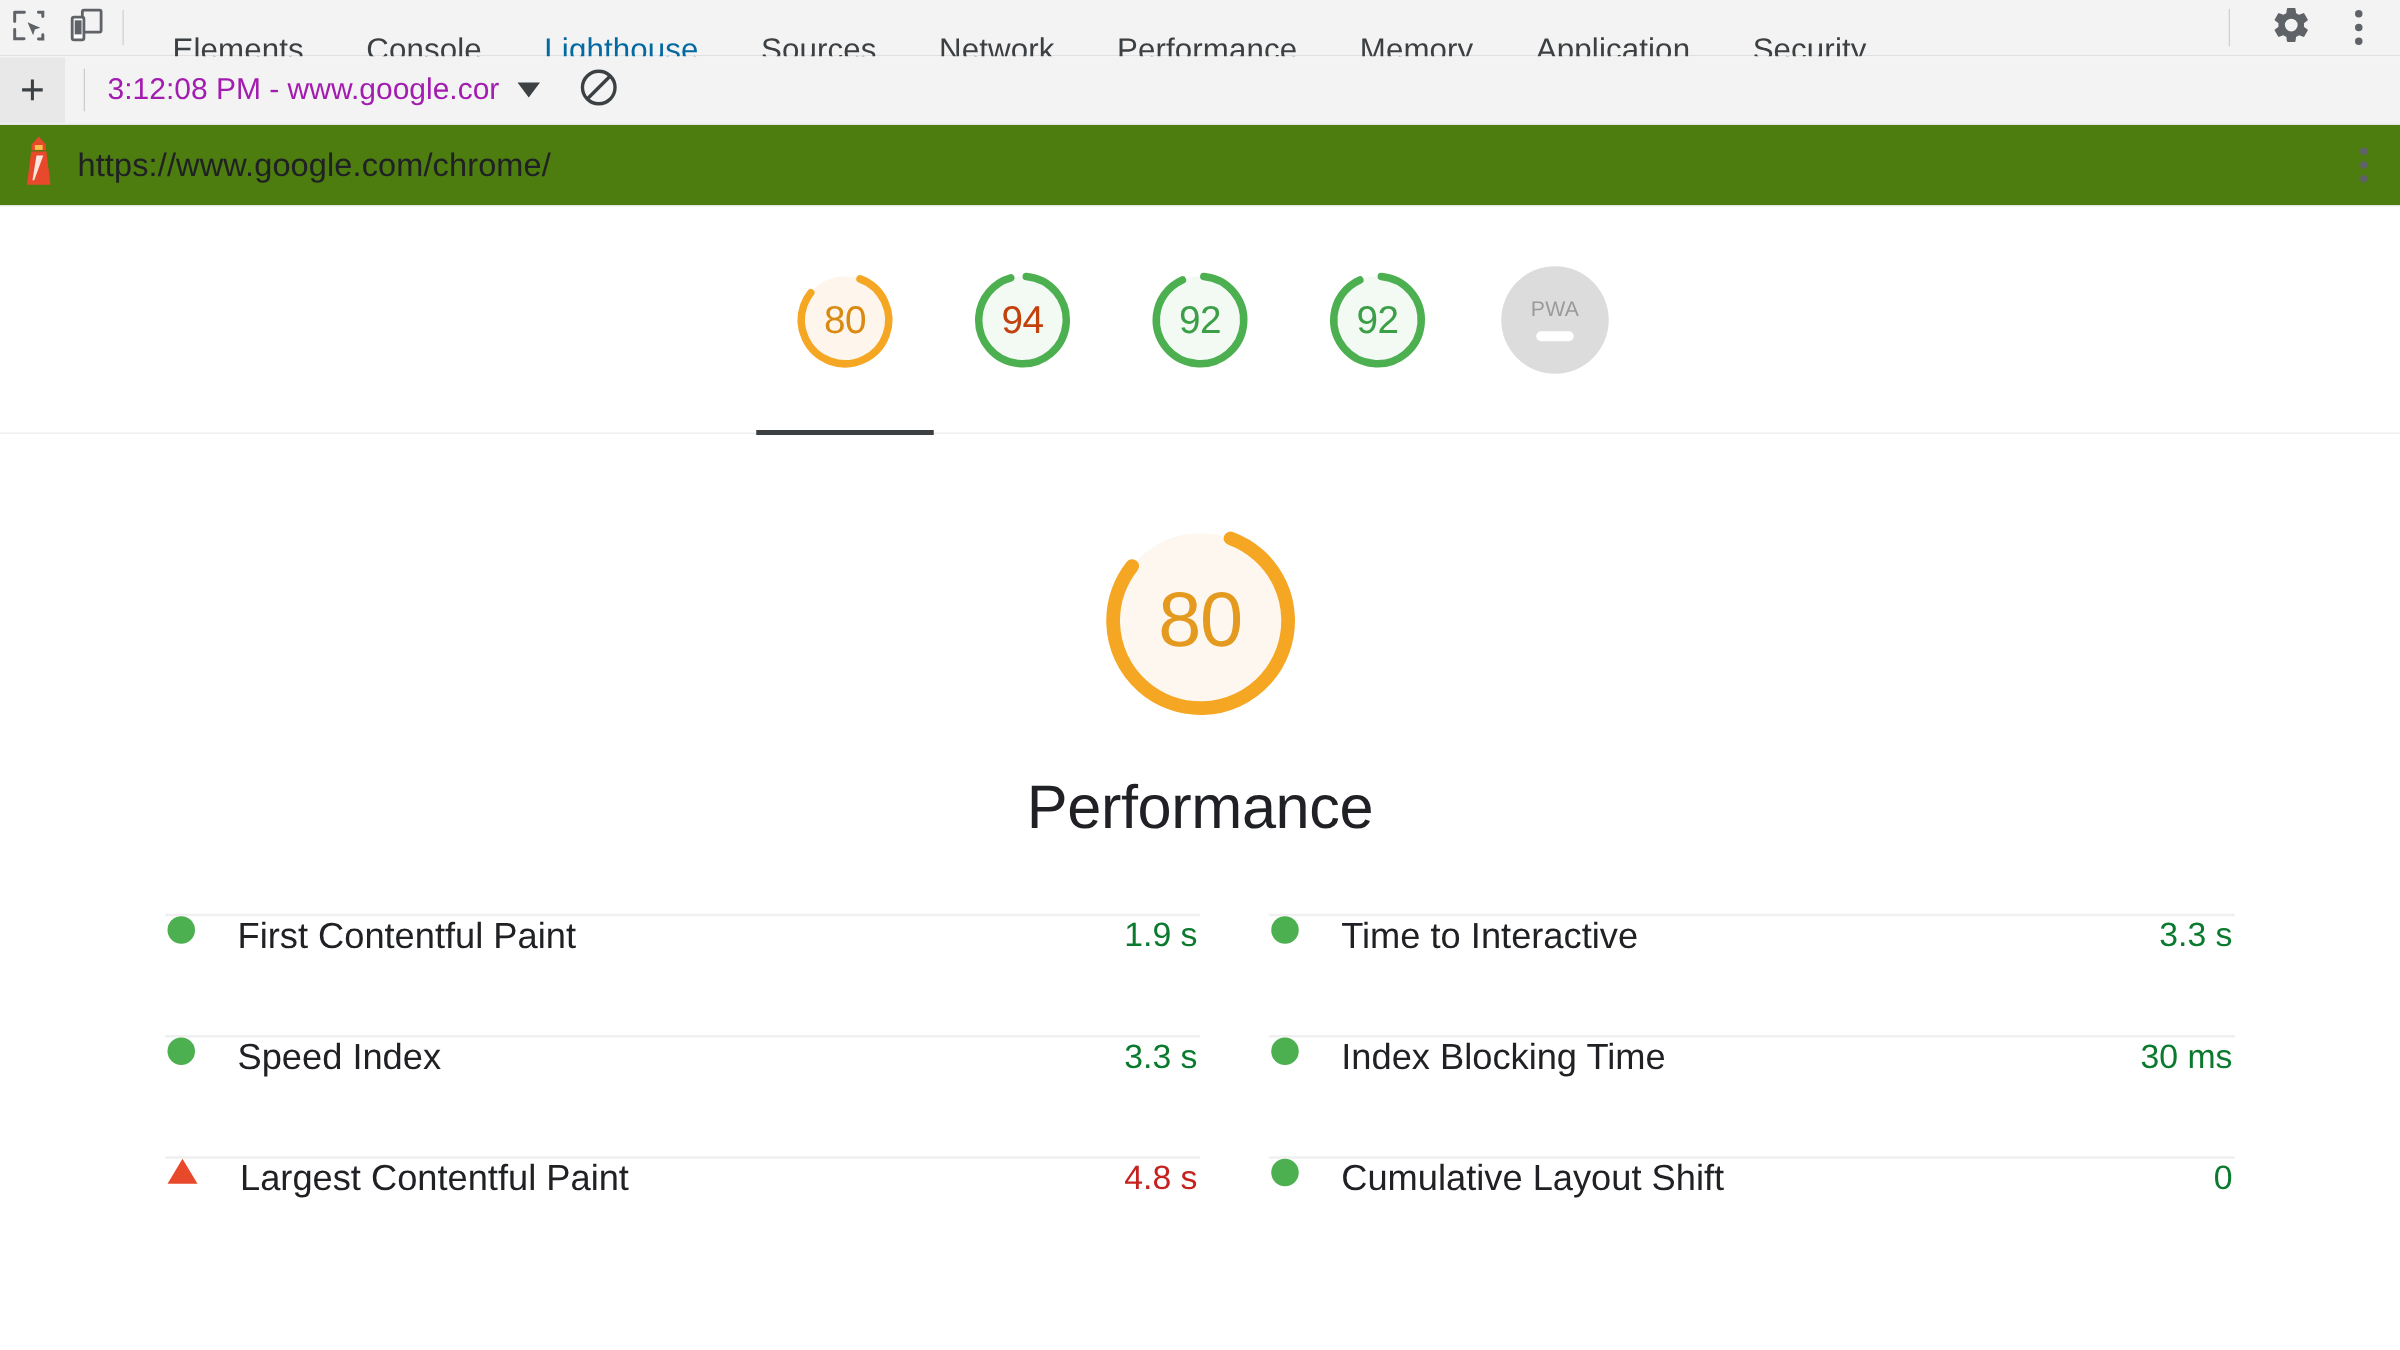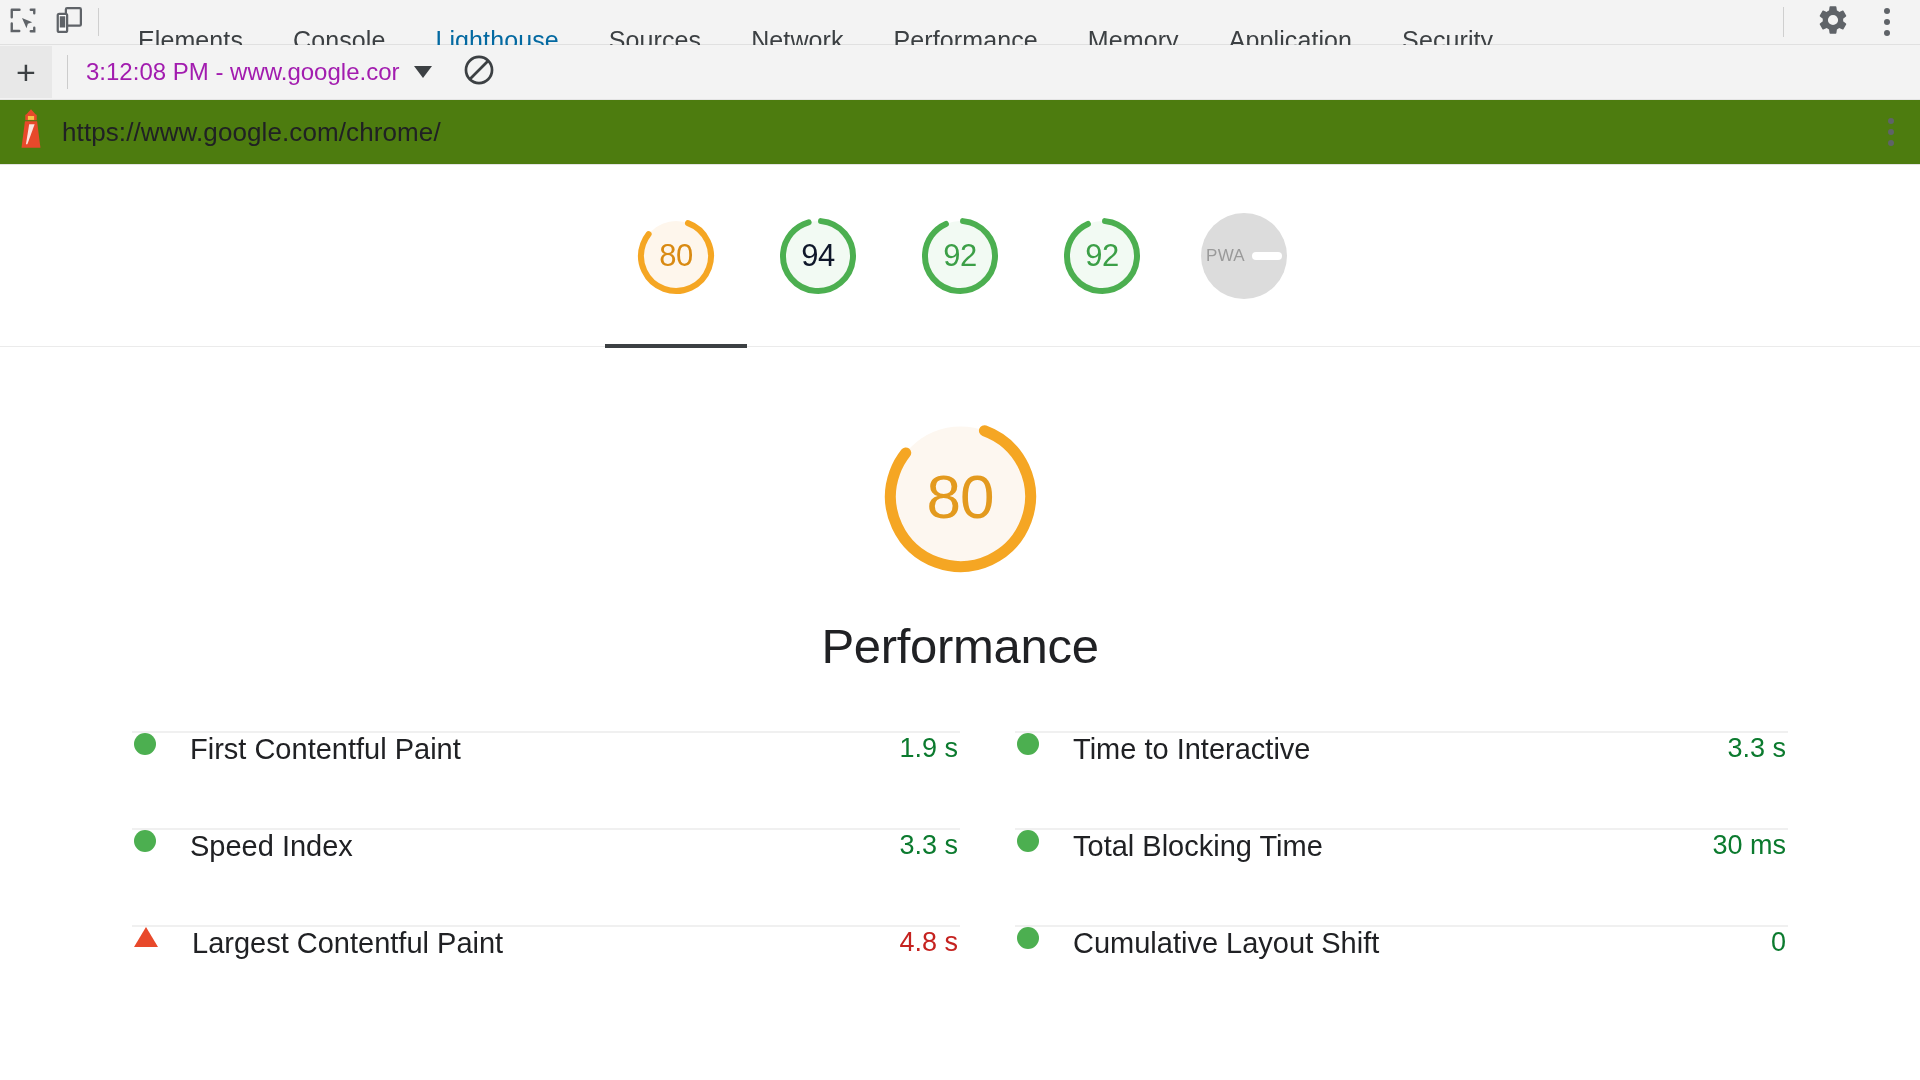--- a/index.html
+++ b/index.html
@@ -195,21 +195,21 @@
     width: 86px; height: 86px;
     display: flex; align-items: center; justify-content: center;
     font-size: 31px;
     letter-spacing: -0.5px;
   }
   .pwa-gauge {
     width: 86px; height: 86px;
     border-radius: 50%;
     background: #dcdcdc;
     display: flex;
-    flex-direction: row;
+    flex-direction: column;
     align-items: center;
     justify-content: center;
     gap: 7px;
   }
   .pwa-gauge .pwa-label {
     font-size: 17px;
     color: #9a9a9a;
     letter-spacing: 0.3px;
     font-weight: 500;
   }
@@ -449,21 +449,21 @@
         <div class="val" style="color:#d98a12">80</div>
       </div>
     </div>
 
     <div class="gauge-item">
       <div class="mini-gauge">
         <svg width="86" height="86" viewBox="0 0 86 86">
           <circle cx="43" cy="43" r="35" fill="#f2faf3"></circle>
           <circle cx="43" cy="43" r="35" fill="none" stroke="#4caf50" stroke-width="6" stroke-linecap="round" stroke-dasharray="207 13" transform="rotate(-85 43 43)"></circle>
         </svg>
-        <div class="val" style="color:#0f172a">94</div>
+        <div class="val" style="color:#c2410c">94</div>
       </div>
     </div>
 
     <div class="gauge-item">
       <div class="mini-gauge">
         <svg width="86" height="86" viewBox="0 0 86 86">
           <circle cx="43" cy="43" r="35" fill="#f2faf3"></circle>
           <circle cx="43" cy="43" r="35" fill="none" stroke="#4caf50" stroke-width="6" stroke-linecap="round" stroke-dasharray="202 18" transform="rotate(-85 43 43)"></circle>
         </svg>
         <div class="val" style="color:#3c9f47">92</div>
@@ -529,21 +529,21 @@
       <div class="metrics-col right">
 
         <div class="metric-row">
           <span class="metric-dot" style="background:#4caf50"></span>
           <span class="metric-name">Time to Interactive</span>
           <span class="metric-value" style="color:#0b7a2e">3.3 s</span>
         </div>
 
         <div class="metric-row">
           <span class="metric-dot" style="background:#4caf50"></span>
-          <span class="metric-name">Total Blocking Time</span>
+          <span class="metric-name">Index Blocking Time</span>
           <span class="metric-value" style="color:#0b7a2e">30 ms</span>
         </div>
 
         <div class="metric-row">
           <span class="metric-dot" style="background:#4caf50"></span>
           <span class="metric-name">Cumulative Layout Shift</span>
           <span class="metric-value" style="color:#0b7a2e">0</span>
         </div>
 
       </div>

